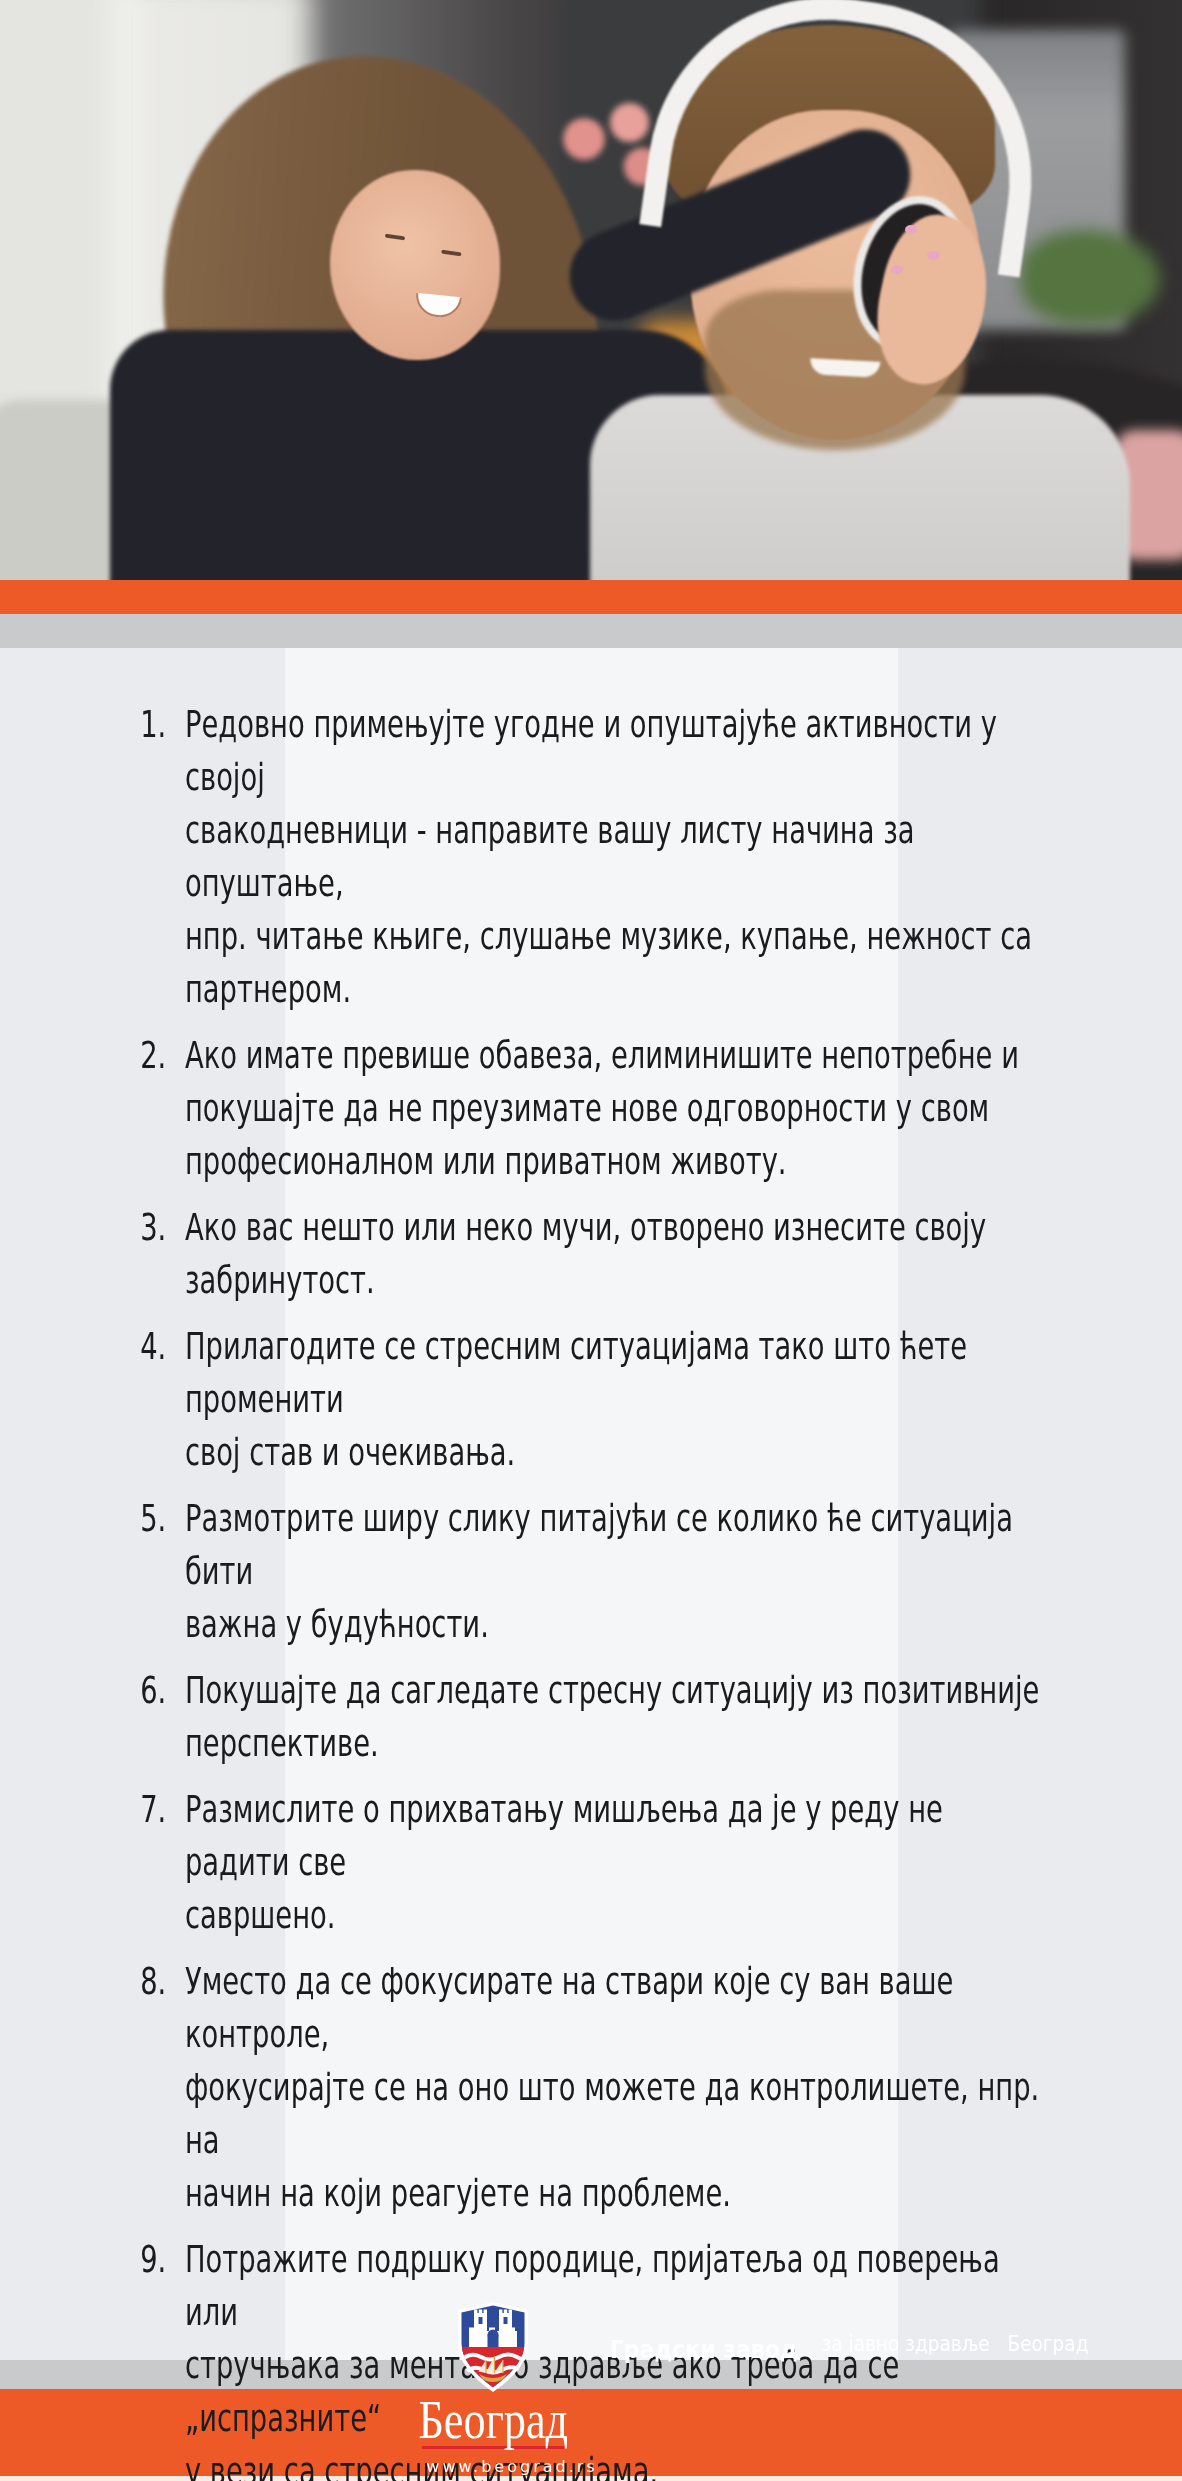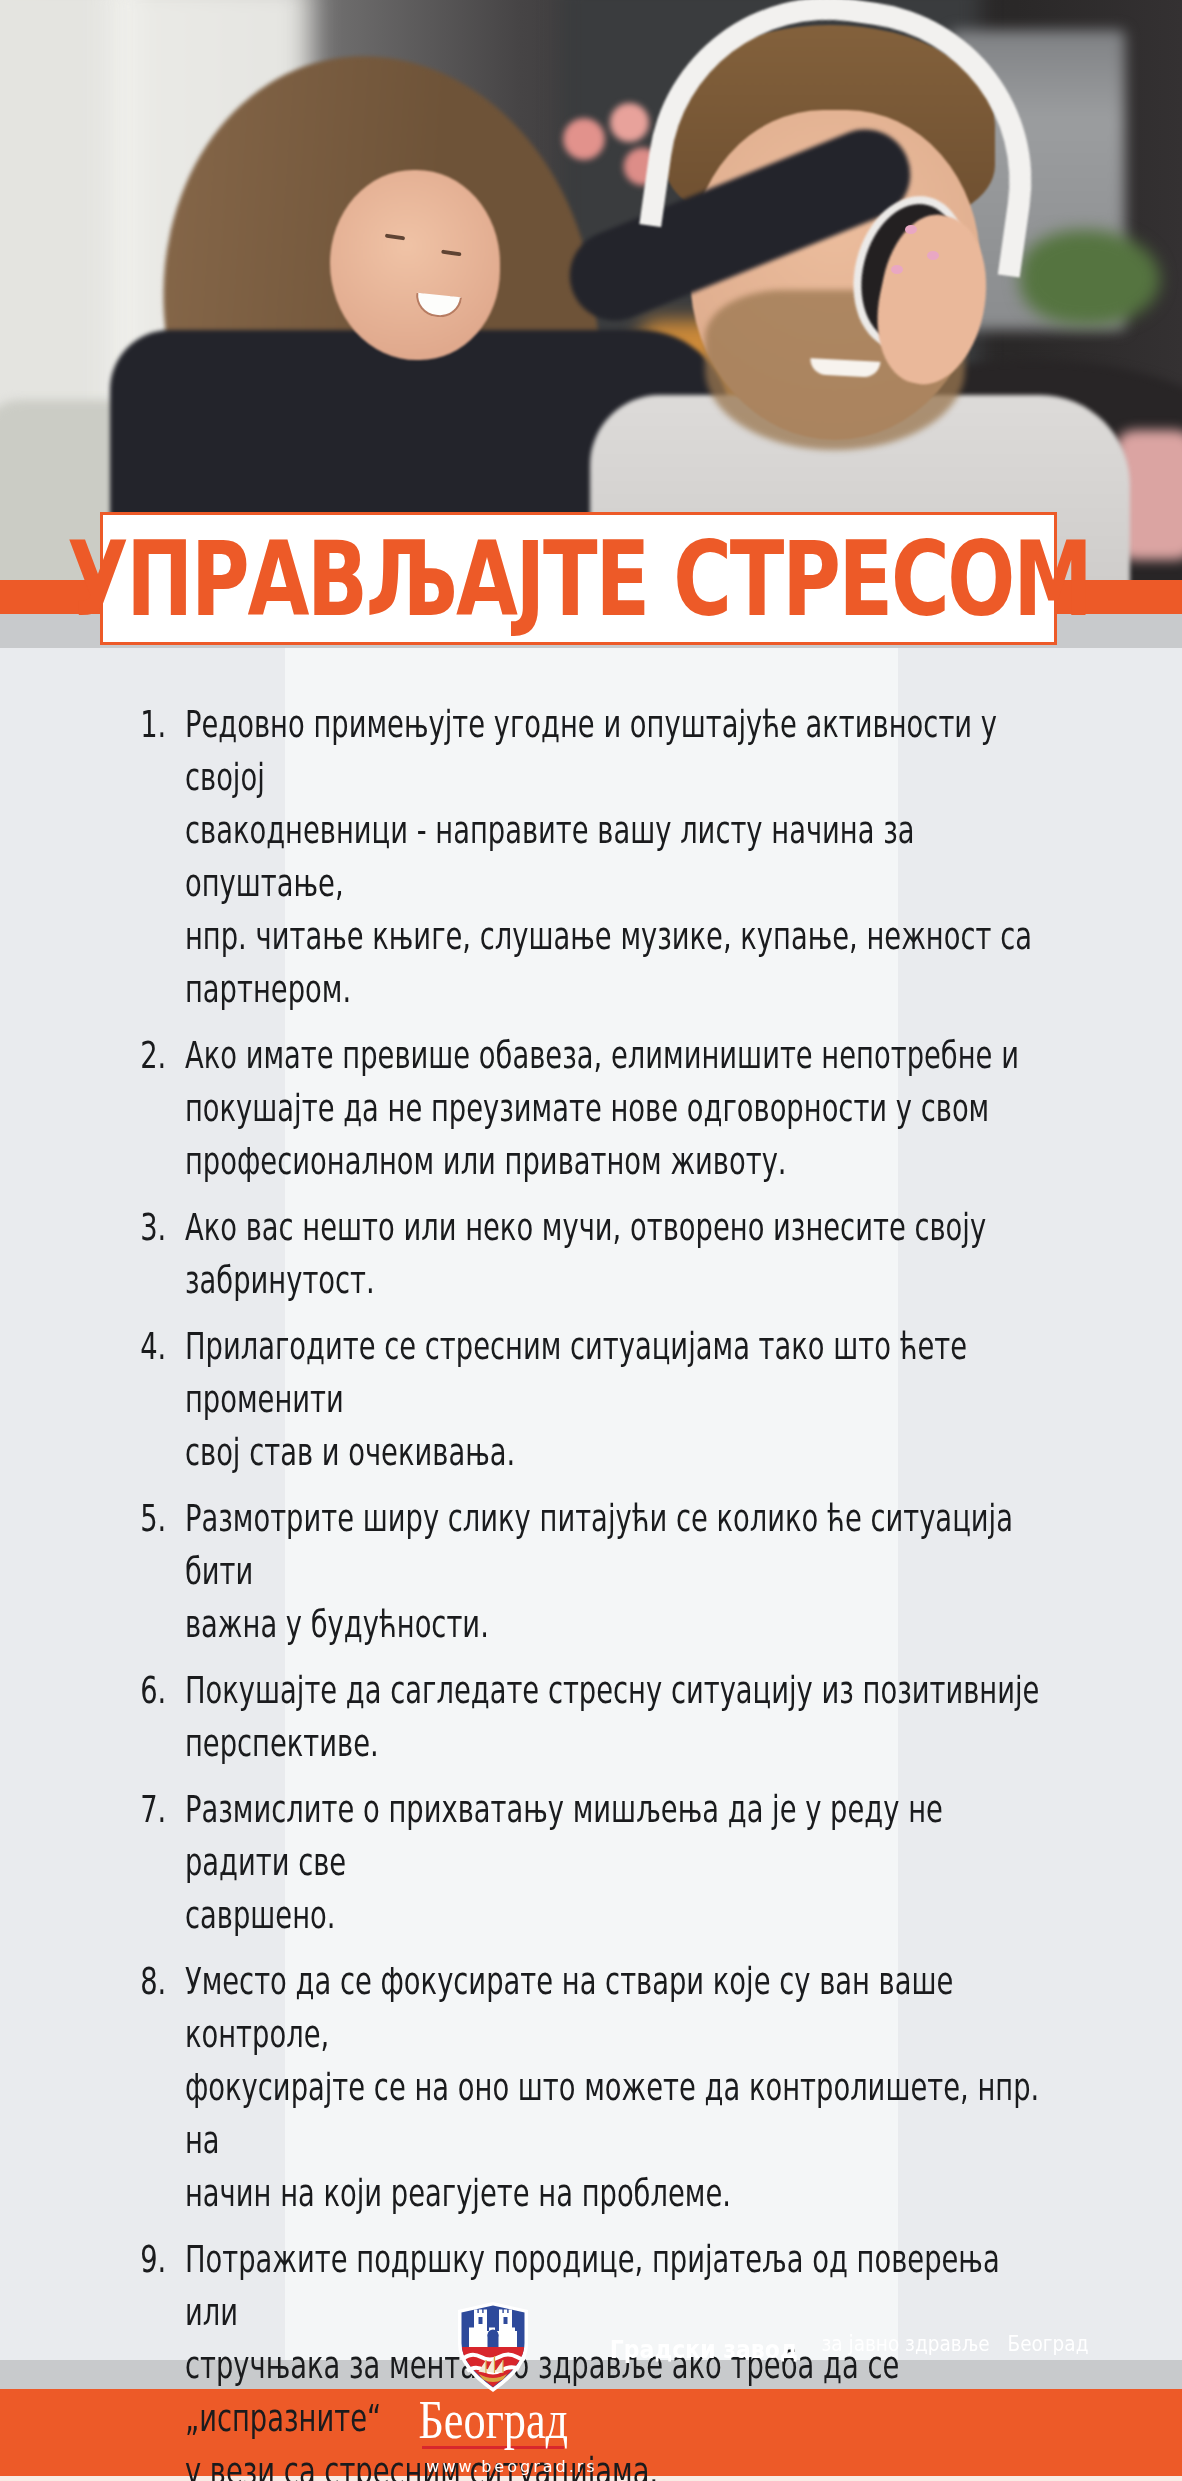--- a/index.html
+++ b/index.html
@@ -102,23 +102,20 @@
     <div class="ph-w-arm"></div>
     <div class="ph-hp-band"></div>
     <div class="ph-hp-cup"></div>
     <div class="ph-hand"></div>
     <div class="ph-nails"></div>
   </div>
 
   <div class="strip-orange accent-bg" style="background: rgb(237, 90, 40);"></div>
   <div class="strip-gray gray-bg" style="background: rgb(200, 202, 204);"></div>
 
-  <div class="title-box accent-border" style="border: 3px solid rgb(237, 90, 40);">
-    <div class="title-text accent-fg" style="color: rgb(237, 90, 40);">УПРАВЉАЈТЕ СТРЕСОМ</div>
-  </div>
 
   <div class="content"></div>
   <div class="tips">
       <div class="tip-row">
         <div class="tip-num">1.</div>
         <div class="tip-text">Редовно примењујте угодне и опуштајуће активности у својој
 свакодневници - направите вашу листу начина за опуштање,
 нпр. читање књиге, слушање музике, купање, нежност са
 партнером.</div>
       </div>

